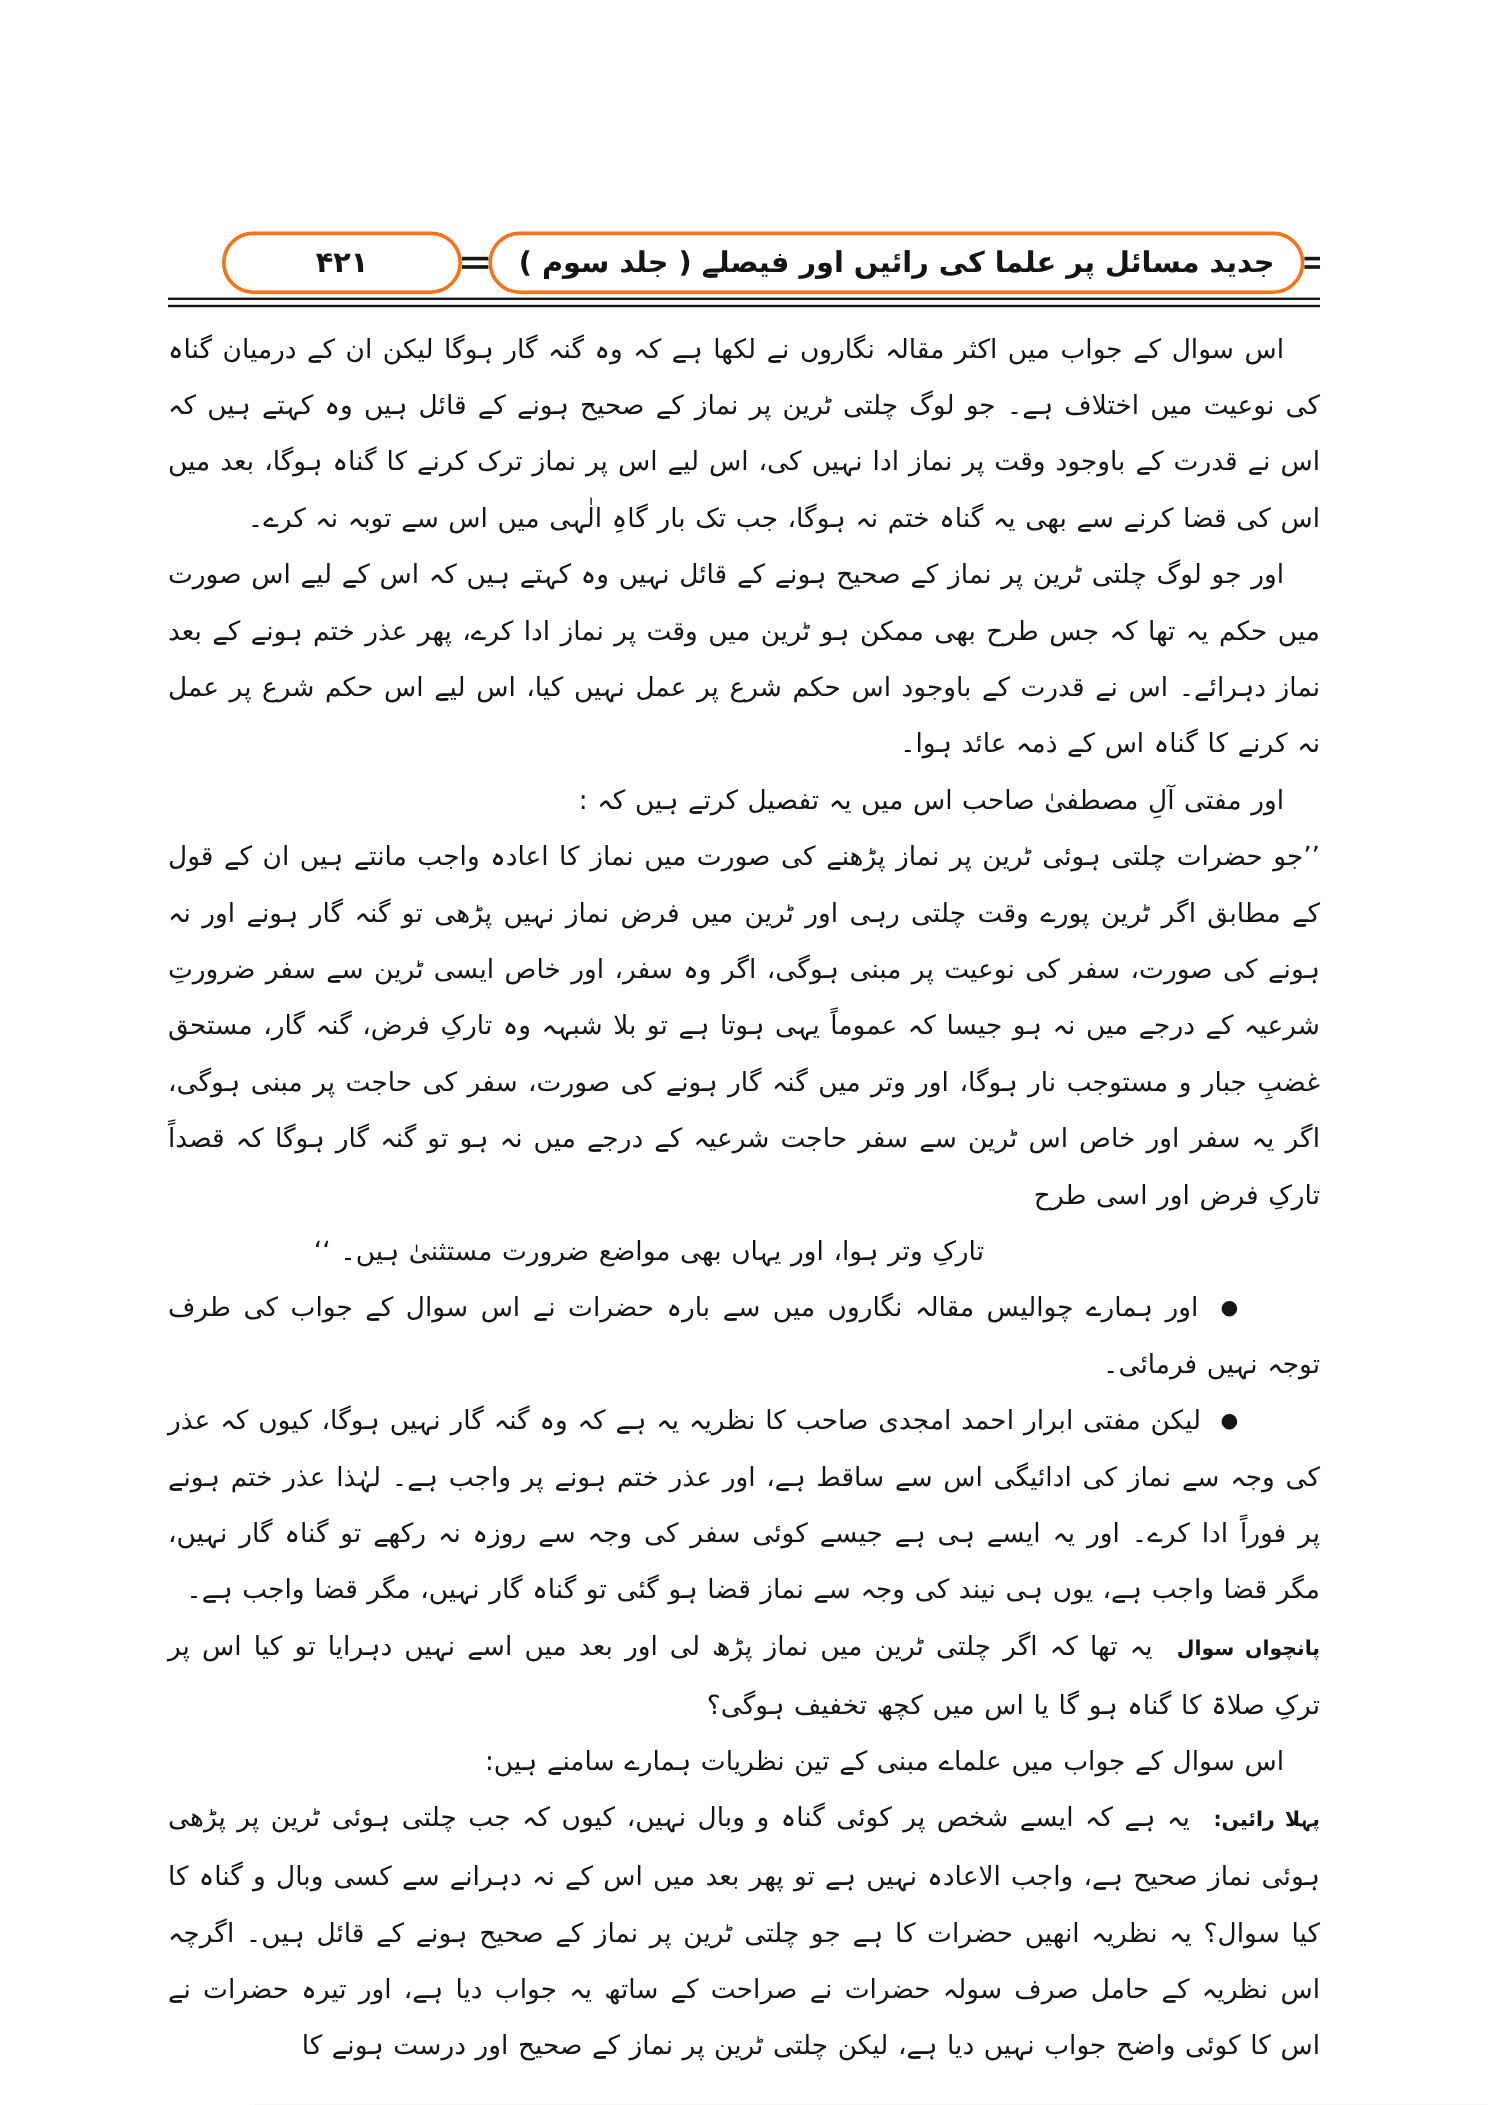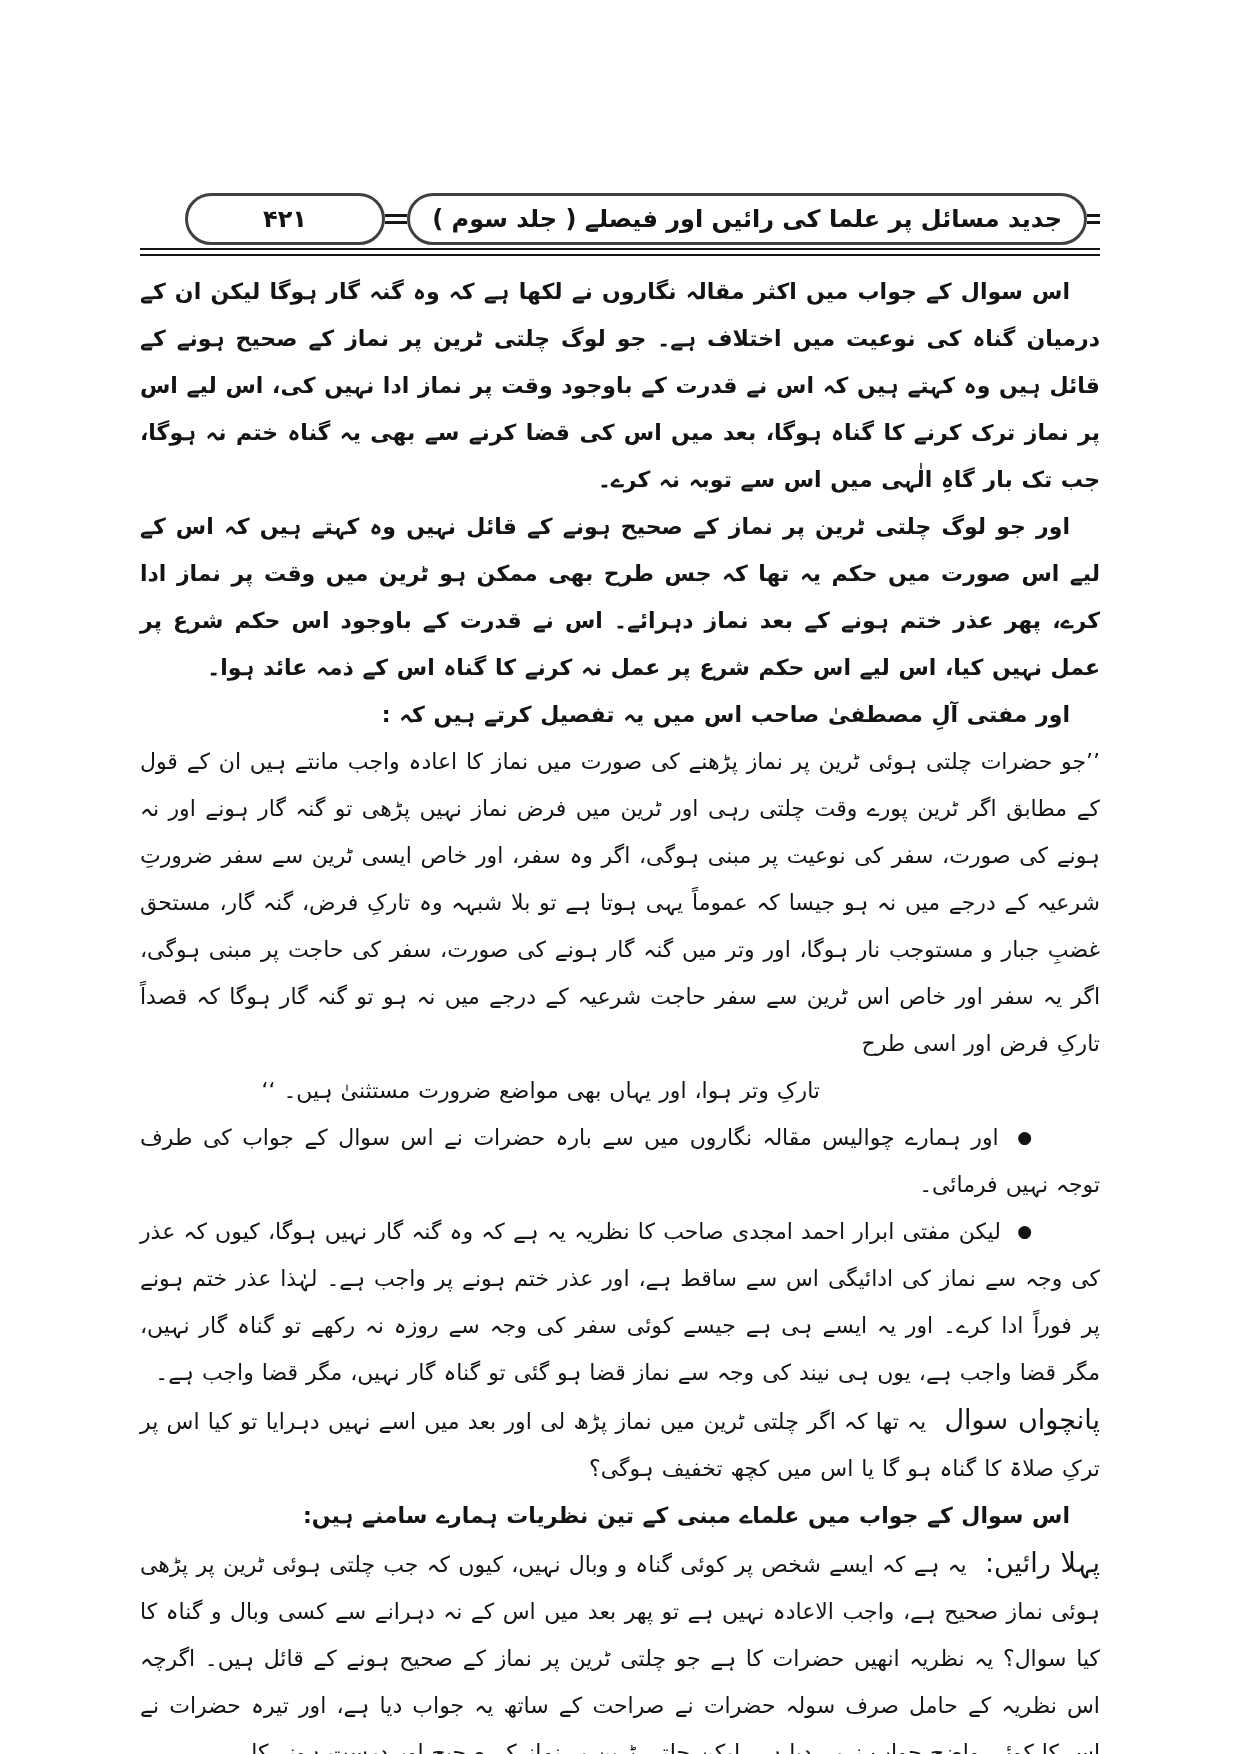--- a/index.html
+++ b/index.html
@@ -18,21 +18,21 @@
   }
   
   .page-header {
     display: flex;
     align-items: center;
     height: 52px;
   }
   .capsule {
     box-sizing: border-box;
     height: 52px;
-    border: 3px solid #404040;
+    border: 3px solid #f97316;
     border-radius: 27px;
     background: #fff;
     display: flex;
     align-items: center;
     justify-content: center;
     white-space: nowrap;
   }
   .title-capsule {
     padding: 12px 22px;
     font-size: 24px;
@@ -66,35 +66,35 @@
   
   .body-text { margin-top: 12px; }
   .para {
     margin: 0;
     font-size: 22px;
     line-height: 47px;
     text-align: justify;
     text-align-last: right;
     word-spacing: 1px;
   }
-  .para.indent { text-indent: 30px; font-weight: bold; }
+  .para.indent { text-indent: 30px; }
   .para.quote-end {
     text-align: left;
     padding-right: 280px;
   }
   .bullet-dot {
     display: inline-block;
     font-size: 17px;
     vertical-align: 2px;
     margin-left: 8px;
   }
   .para.bullet { text-indent: 34px; }
   .lead {
-    font-size: 27px;
-    font-weight: normal;
+    font-size: 17px;
+    font-weight: bold;
     margin-left: 10px;
   }
   .section-heading {
     margin: 14px 0 10px 0;
     text-align: center;
     font-size: 31px;
     font-weight: bold;
     line-height: 58px;
   }
 </style>

